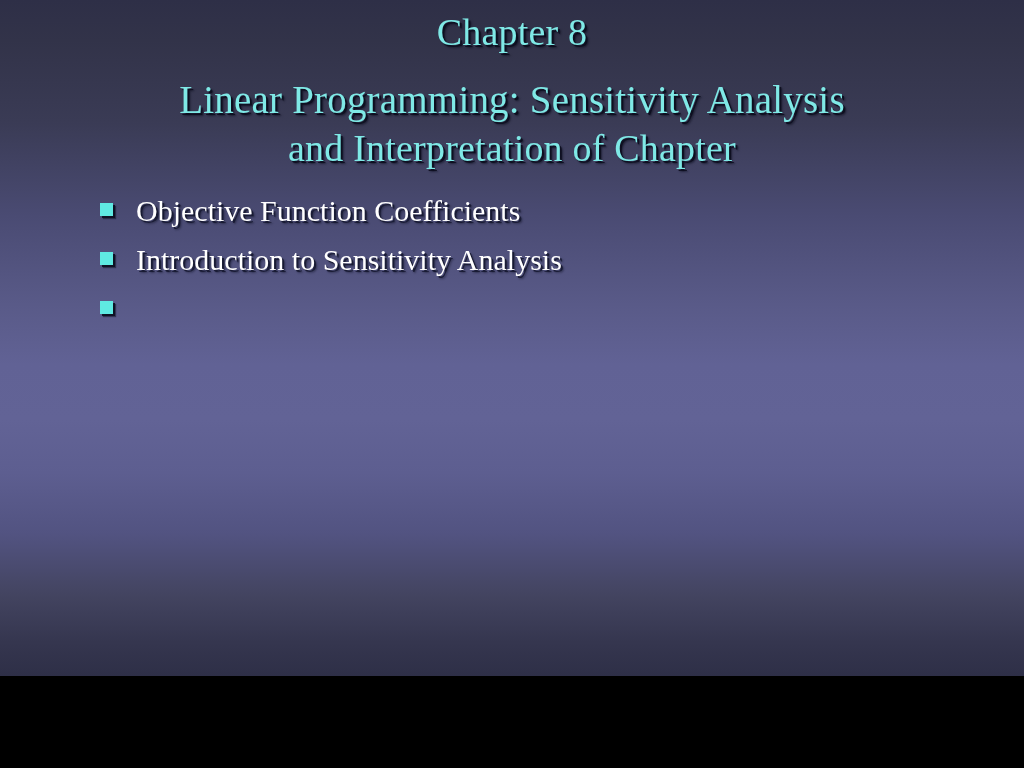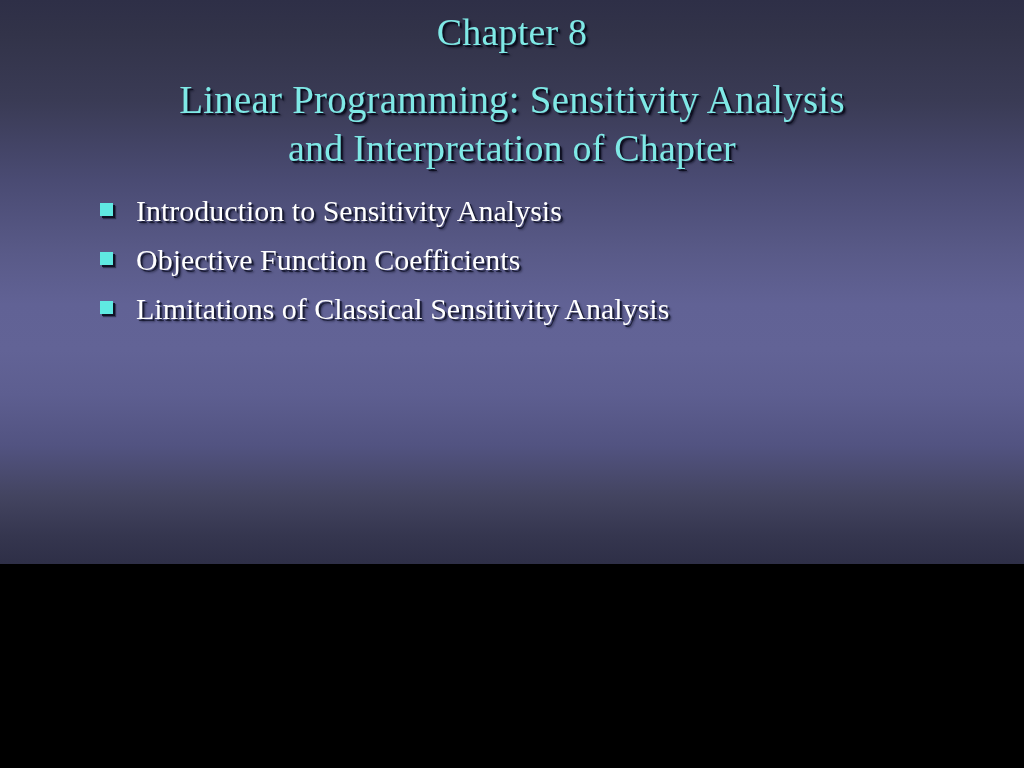--- a/index.html
+++ b/index.html
@@ -7,21 +7,21 @@
     padding: 0;
     background: #000;
   }
   body {
     font-family: "Liberation Serif", "DejaVu Serif", serif;
   }
 
   #slide {
     position: relative;
     width: 1024px;
-    height: 564px;
+    height: 676px;
     overflow: hidden;
     background: linear-gradient(
       to bottom,
       #2e2f47 0%,
       #323349 6%,
       #3a3b55 18%,
       #4a4b73 32%,
       #595a88 45%,
       #616295 54%,
       #626396 62%,
@@ -99,29 +99,28 @@
   <div id="title-block">
     <span class="title-line">Chapter 8</span>
     <span class="title-line wide">Linear Programming:  Sensitivity Analysis</span>
     <span class="title-line">and Interpretation of Chapter</span>
   </div>
 
   <div id="bullet-list">
 
     <div class="bullet-row">
       <span class="bullet-marker"></span>
-      <span class="bullet-text">Introduction to Sensitivity Analysis</span>
+      <span class="bullet-text">Objective Function Coefficients</span>
     </div>
 
     <div class="bullet-row">
       <span class="bullet-marker"></span>
-      <span class="bullet-text">Objective Function Coefficients</span>
+      <span class="bullet-text">Introduction to Sensitivity Analysis</span>
     </div>
 
 
     <div class="bullet-row">
       <span class="bullet-marker"></span>
-      <span class="bullet-text">Limitations of Classical Sensitivity Analysis</span>
     </div>
 
   </div>
 
 </div>
 
 </body></html>

